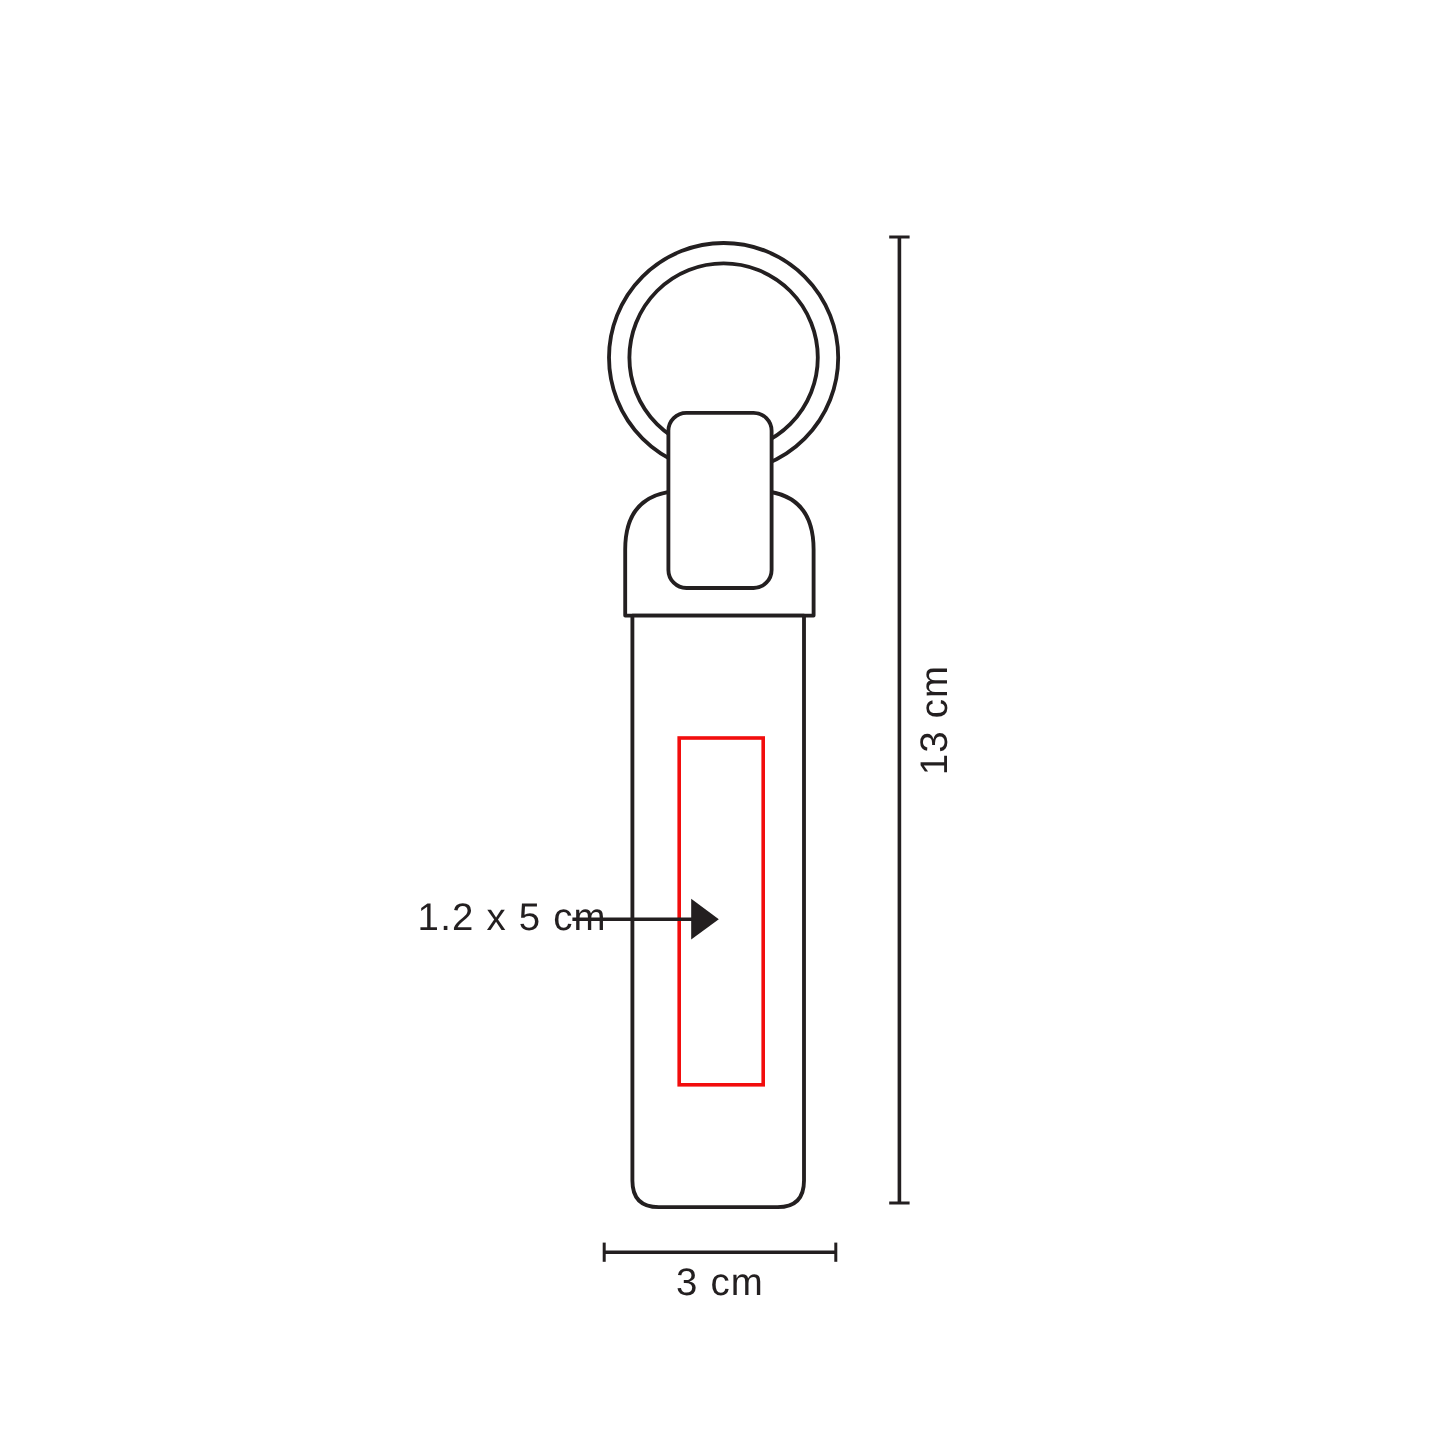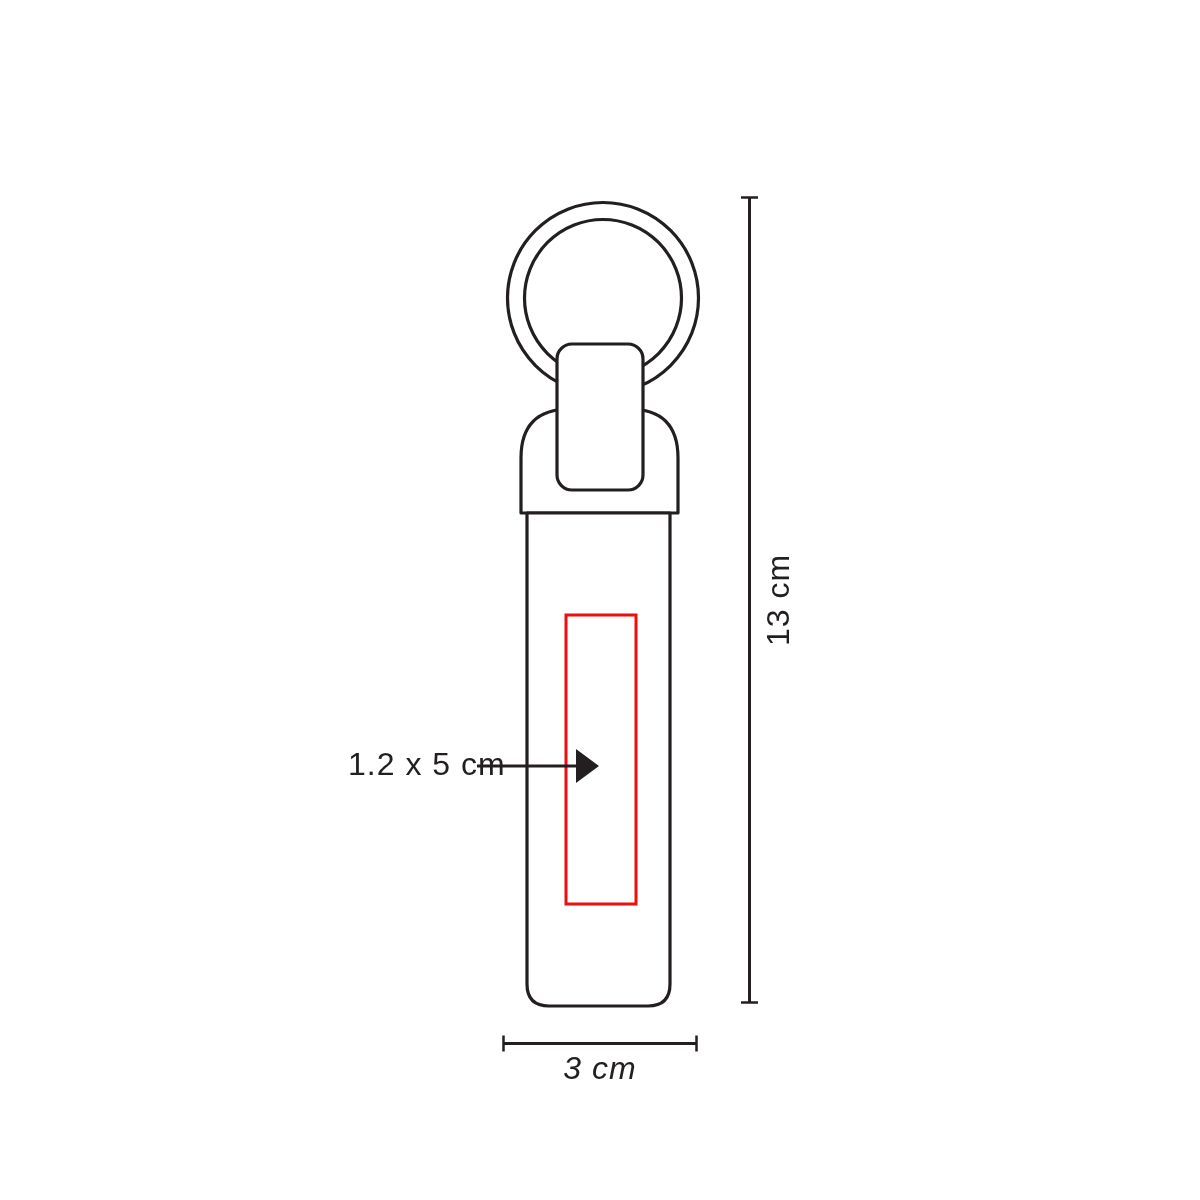--- a/index.html
+++ b/index.html
@@ -37,21 +37,20 @@
   }
   .label-height {
     left: 778px;
     top: 600px;
     transform: translate(-50%, -50%) rotate(-90deg);
   }
   .label-width {
     left: 600px;
     top: 1052px;
     transform: translateX(-50%);
-    font-style: italic;
   }
 </style>
 </head>
 <body>
 
 <div id="canvas">
 
   <svg id="diagram-svg" width="1200" height="1200" viewBox="0 0 1200 1200">
 
     <g>

